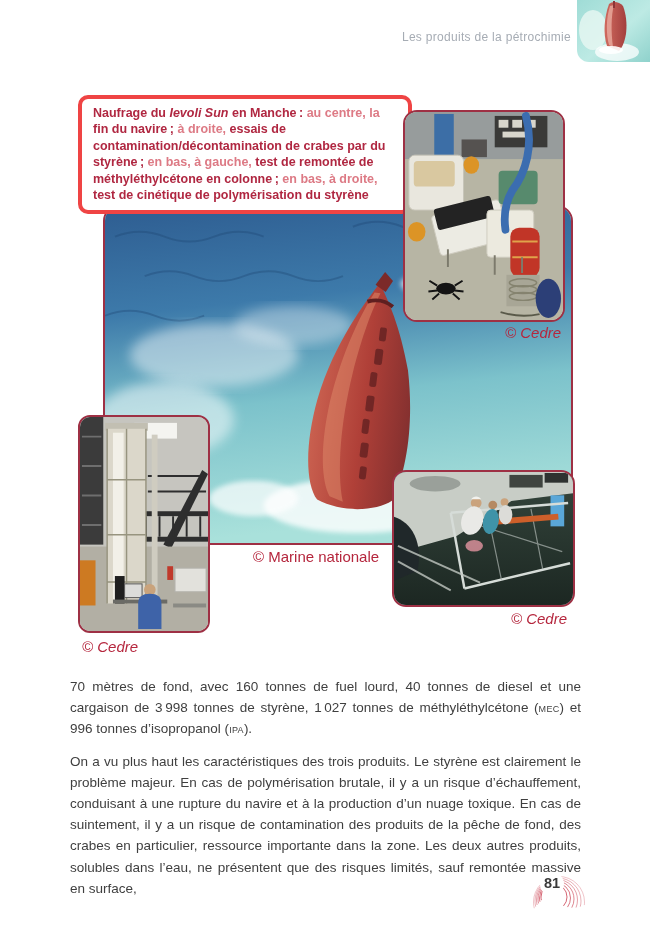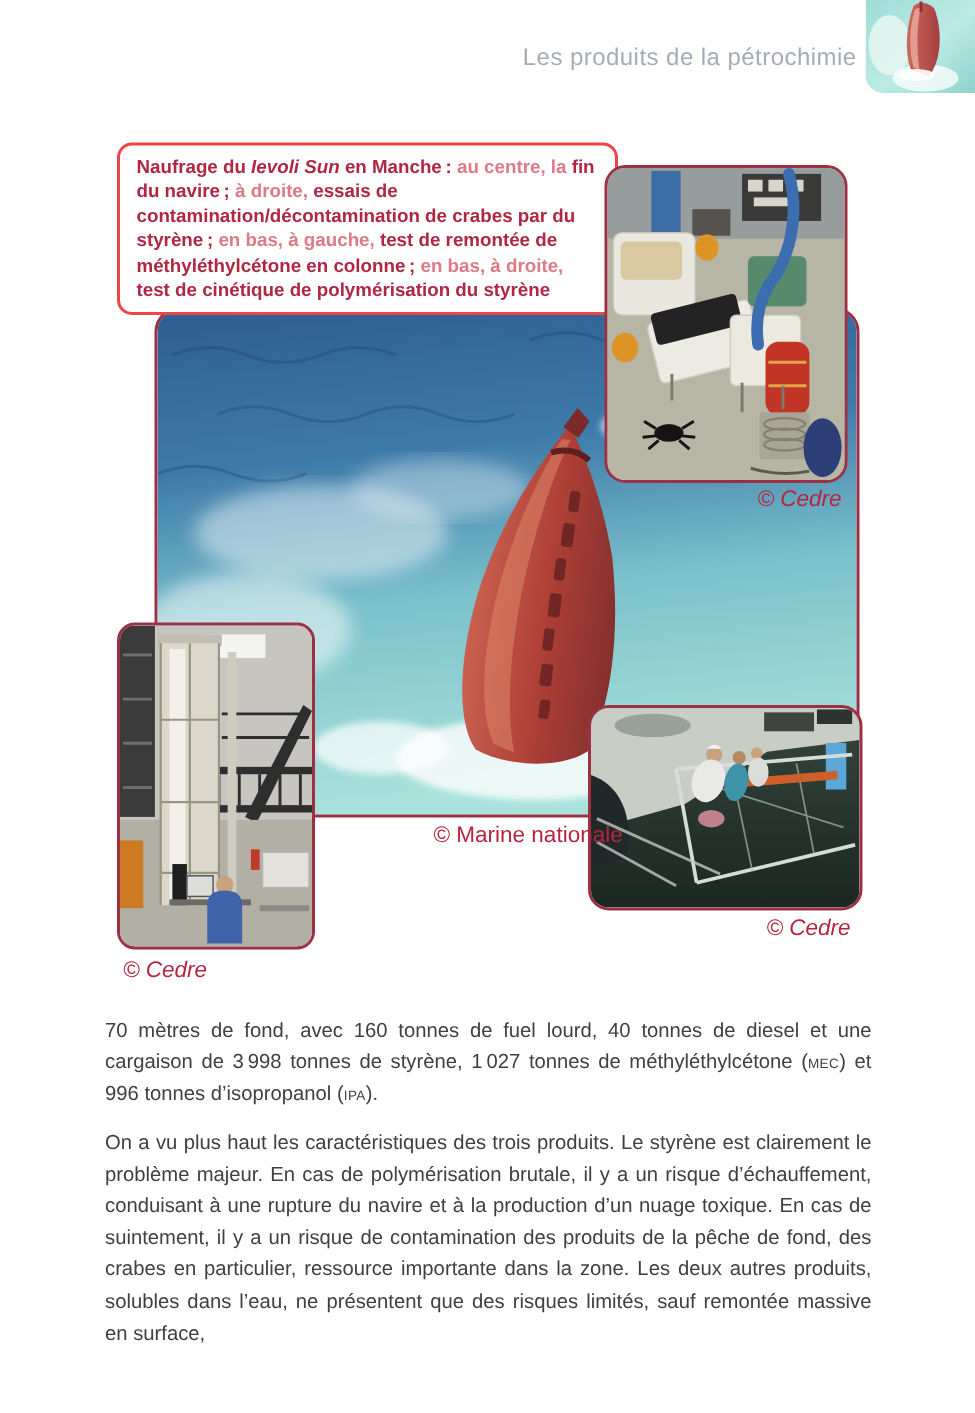--- a/index.html
+++ b/index.html
@@ -4,47 +4,47 @@
 <style>
   html,body{margin:0;padding:0;background:#e9e9e9;}
   .page{
     position:relative;width:650px;height:942px;background:#ffffff;
     margin:0 auto;overflow:hidden;
     font-family:"Liberation Sans", sans-serif;
   }
   
   .header-title{
     position:absolute;top:30px;right:79px;
-    font-size:16px;letter-spacing:.3px;color:#a6acb4;
+    font-size:12px;letter-spacing:.3px;color:#a6acb4;
   }
   .corner-thumb{
     position:absolute;top:0;right:0;width:73px;height:62px;
     border-radius:0 0 0 12px;overflow:hidden;
   }
   
   .caption-box{
     position:absolute;left:78px;top:95px;width:334px;box-sizing:border-box;
-    border:2px solid #ef4444;border-radius:10px;
+    border:4px solid #ef4444;border-radius:10px;
     padding:6px 10px 7px 11px;background:#fff;z-index:2;
     font-size:12.5px;font-weight:bold;line-height:16.4px;color:#b02741;
   }
   .cap-dark{color:#b02741;}
   .cap-dark-italic{color:#b02741;font-style:italic;}
   .cap-light{color:#dd7a85;}
   
   .photo{position:absolute;box-sizing:border-box;border:2px solid #9e3044;overflow:hidden;background:#cfe3e3;}
   .photo svg{display:block;width:100%;height:100%;}
   .photo-main{left:103px;top:205px;width:470px;height:340px;border-radius:16px;z-index:1;}
   .photo-lab{left:403px;top:110px;width:162px;height:212px;border-radius:14px;z-index:3;}
   .photo-column{left:78px;top:415px;width:132px;height:218px;border-radius:12px;z-index:3;}
   .photo-basin{left:392px;top:470px;width:183px;height:137px;border-radius:14px;z-index:3;}
   
   .credit{position:absolute;font-size:15px;color:#b5263d;z-index:4;}
   .credit.italic{font-style:italic;}
-  .credit-main{left:253px;top:548px;margin-left:36px;}
+  .credit-main{left:253px;top:548px;}
   .credit-lab{left:505px;top:324px;}
   .credit-column{left:82px;top:638px;}
   .credit-basin{left:497px;top:610px;width:70px;text-align:right;}
   
   .body-text{
     position:absolute;left:70px;top:676px;width:511px;
     font-size:13.5px;line-height:21.2px;color:#3f3f3f;text-align:justify;
   }
   .body-text p{margin:0 0 11px 0;}
   .sc{font-variant:small-caps;letter-spacing:.3px;margin-top:22px;}
@@ -281,14 +281,28 @@
   <div class="credit credit-main">© Marine nationale</div>
   <div class="credit italic credit-lab">© Cedre</div>
   <div class="credit italic credit-column">© Cedre</div>
   <div class="credit italic credit-basin">© Cedre</div>
 
   <div class="body-text">
     <p><span>70 mètres de fond, avec 160 tonnes de fuel lourd, 40 tonnes de diesel et une cargaison de 3 998 tonnes de styrène, 1 027 tonnes de méthyléthylcétone (</span><span class="sc">mec</span><span>) et 996 tonnes d’isopropanol (</span><span class="sc">ipa</span><span>).</span></p>
     <p>On a vu plus haut les caractéristiques des trois produits. Le styrène est clairement le problème majeur. En cas de polymérisation brutale, il y a un risque d’échauffement, conduisant à une rupture du navire et à la production d’un nuage toxique. En cas de suintement, il y a un risque de contamination des produits de la pêche de fond, des crabes en particulier, ressource importante dans la zone. Les deux autres produits, solubles dans l’eau, ne présentent que des risques limités, sauf remontée massive en surface,</p>
   </div>
 
+  <div class="pagenum-block">
+    <svg width="82" height="72" viewBox="0 0 82 72">
+      <g fill="none" stroke="#c4293c">
+        <circle cx="40" cy="31" r="13" pathLength="100" stroke-dasharray="66 34" stroke-dashoffset="-46" stroke-width="0.8" opacity="0.9"></circle>
+        <circle cx="41" cy="32" r="15.5" pathLength="100" stroke-dasharray="64 36" stroke-dashoffset="-46" stroke-width="0.8" opacity="0.8"></circle>
+        <circle cx="42" cy="33" r="18" pathLength="100" stroke-dasharray="62 38" stroke-dashoffset="-46" stroke-width="0.8" opacity="0.7"></circle>
+        <circle cx="43" cy="34" r="20.5" pathLength="100" stroke-dasharray="60 40" stroke-dashoffset="-46" stroke-width="0.8" opacity="0.55"></circle>
+        <circle cx="44" cy="35" r="23" pathLength="100" stroke-dasharray="58 42" stroke-dashoffset="-46" stroke-width="0.8" opacity="0.45"></circle>
+        <circle cx="45" cy="36" r="25.5" pathLength="100" stroke-dasharray="56 44" stroke-dashoffset="-46" stroke-width="0.8" opacity="0.35"></circle>
+      </g>
+      <circle cx="38" cy="18" r="12" fill="#ffffff"></circle>
+    </svg>
+    <div class="page-number">81</div>
+  </div>
 
 </div>
 
 </body></html>

